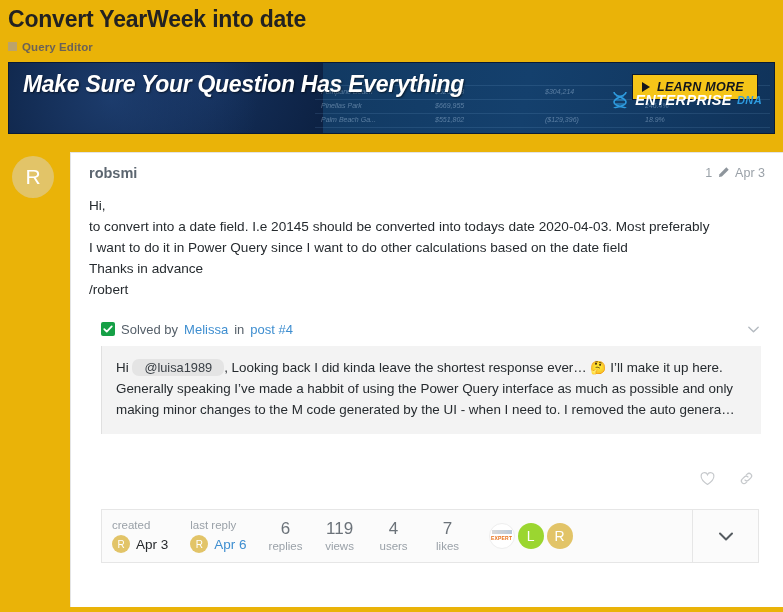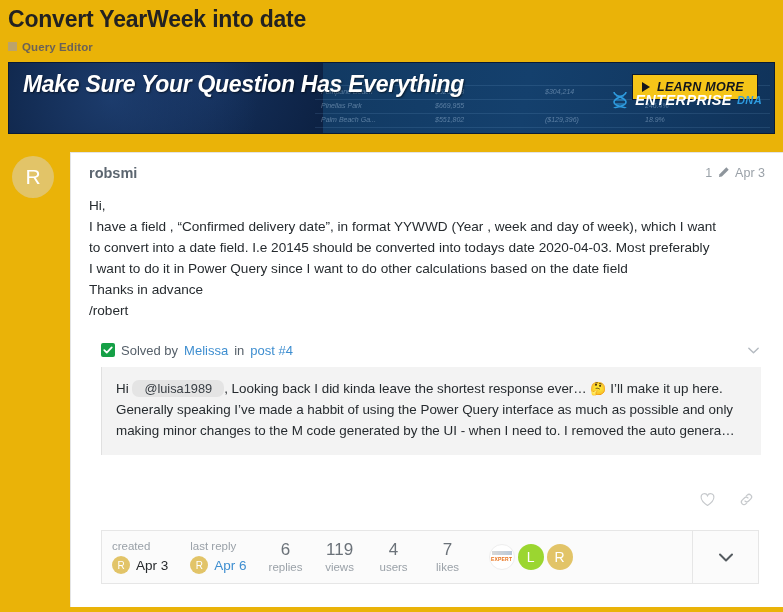--- a/index.html
+++ b/index.html
@@ -389,21 +389,20 @@
             <svg viewBox="0 0 16 16" aria-hidden="true">
               <path d="M11.5 1.6l2.9 2.9-8.4 8.4-3.6.7.7-3.6z" fill="#8e959c"></path>
             </svg>
           </span>
           <span>Apr 3</span>
         </span>
       </div>
 
       <div class="post-body">
         <p>Hi,</p>
-        <p>I have a field , “Confirmed delivery date”, in format YYWWD (Year , week and day of week), which I want</p>
         <p>to convert into a date field. I.e 20145 should be converted into todays date 2020-04-03. Most preferably</p>
         <p>I want to do it in Power Query since I want to do other calculations based on the date field</p>
         <p>Thanks in advance</p>
         <p>/robert</p>
       </div>
 
       <div class="solved-wrap">
         <div class="solved-head">
           <span class="check-box">
             <svg viewBox="0 0 12 12" aria-hidden="true">

